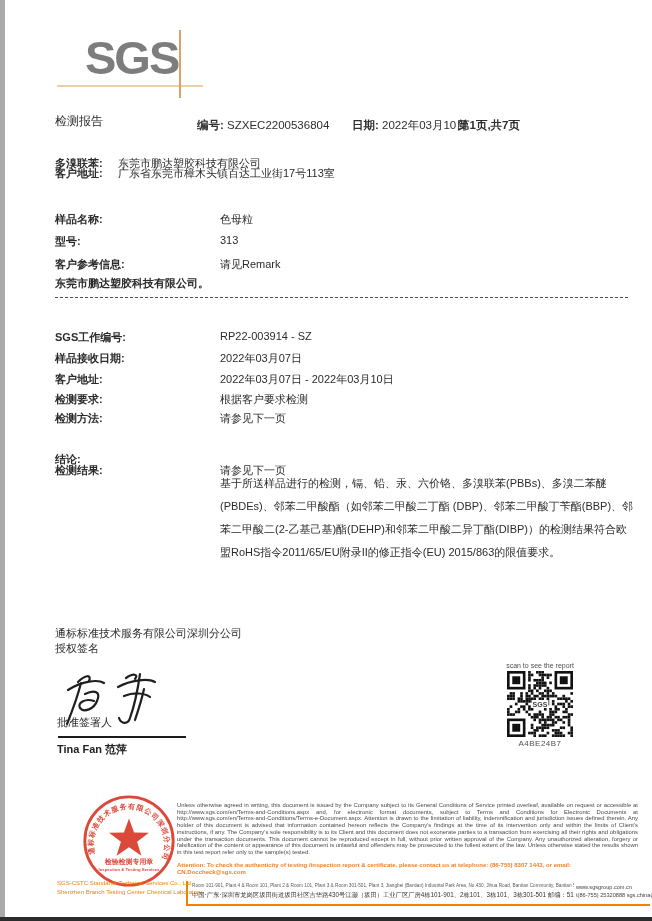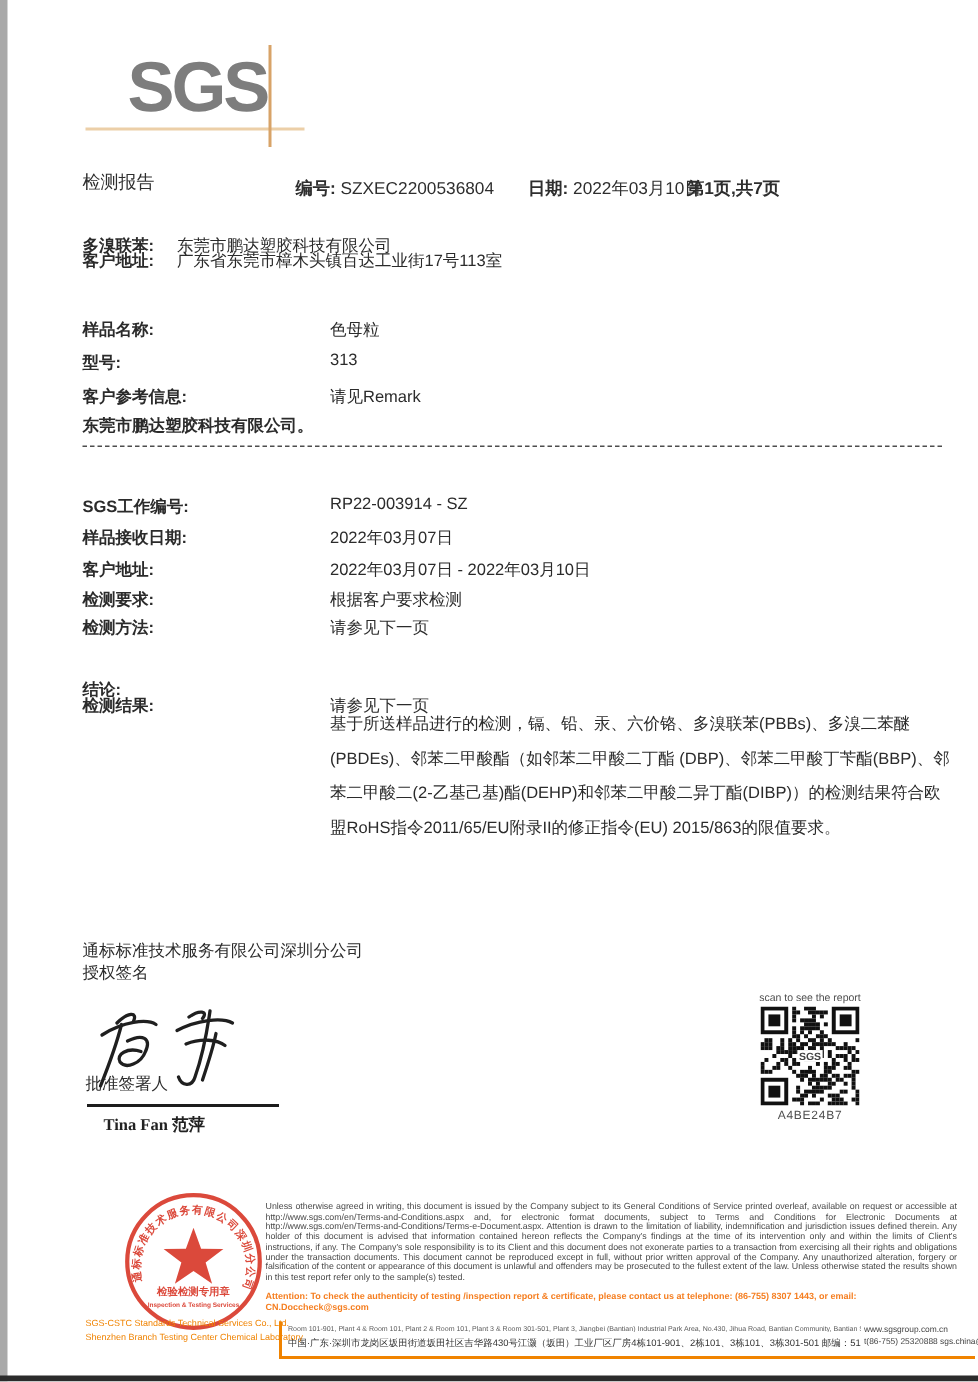--- a/index.html
+++ b/index.html
@@ -31,21 +31,21 @@
 
   .dashline { left:55px; top:297px; width:573px; border-top:1.5px dashed #4d4d4d; }
 
   .conclusion { left:220px; top:472px; width:414px; font-size:11px; line-height:23px; color:#2b2b2b; }
 
   
   .sig-company { left:55px; top:626px; font-size:11px; font-weight:400; color:#2b2b2b; }
   .sig-auth { left:55px; top:641px; font-size:11px; color:#2b2b2b; }
   .sig-draw { left:58px; top:666px; }
   .sig-line { left:58px; top:736px; width:128px; height:1.5px; background:#1c1c1c; }
-  .sig-name { left:69px; top:742px; font-size:11px; font-weight:700; color:#222;font-family:Liberation Serif, serif; }
+  .sig-name { left:57px; top:742px; font-size:11px; font-weight:700; color:#222; }
   .sig-title { left:57px; top:715px; font-size:11px; color:#2b2b2b; }
 
   
   .qr-caption { left:492px; top:662px; width:96px; text-align:center; font-size:7px; color:#4f4f4f; }
   .qr-box { left:507px; top:671px; width:66px; height:66px; background:#fff; }
   .qr-code-id { left:492px; top:739px; width:96px; text-align:center; font-size:8px; color:#4f4f4f; letter-spacing:.5px; }
 
   
   .stamp { left:82px; top:794px; width:94px; height:94px; opacity:.92; }
 

